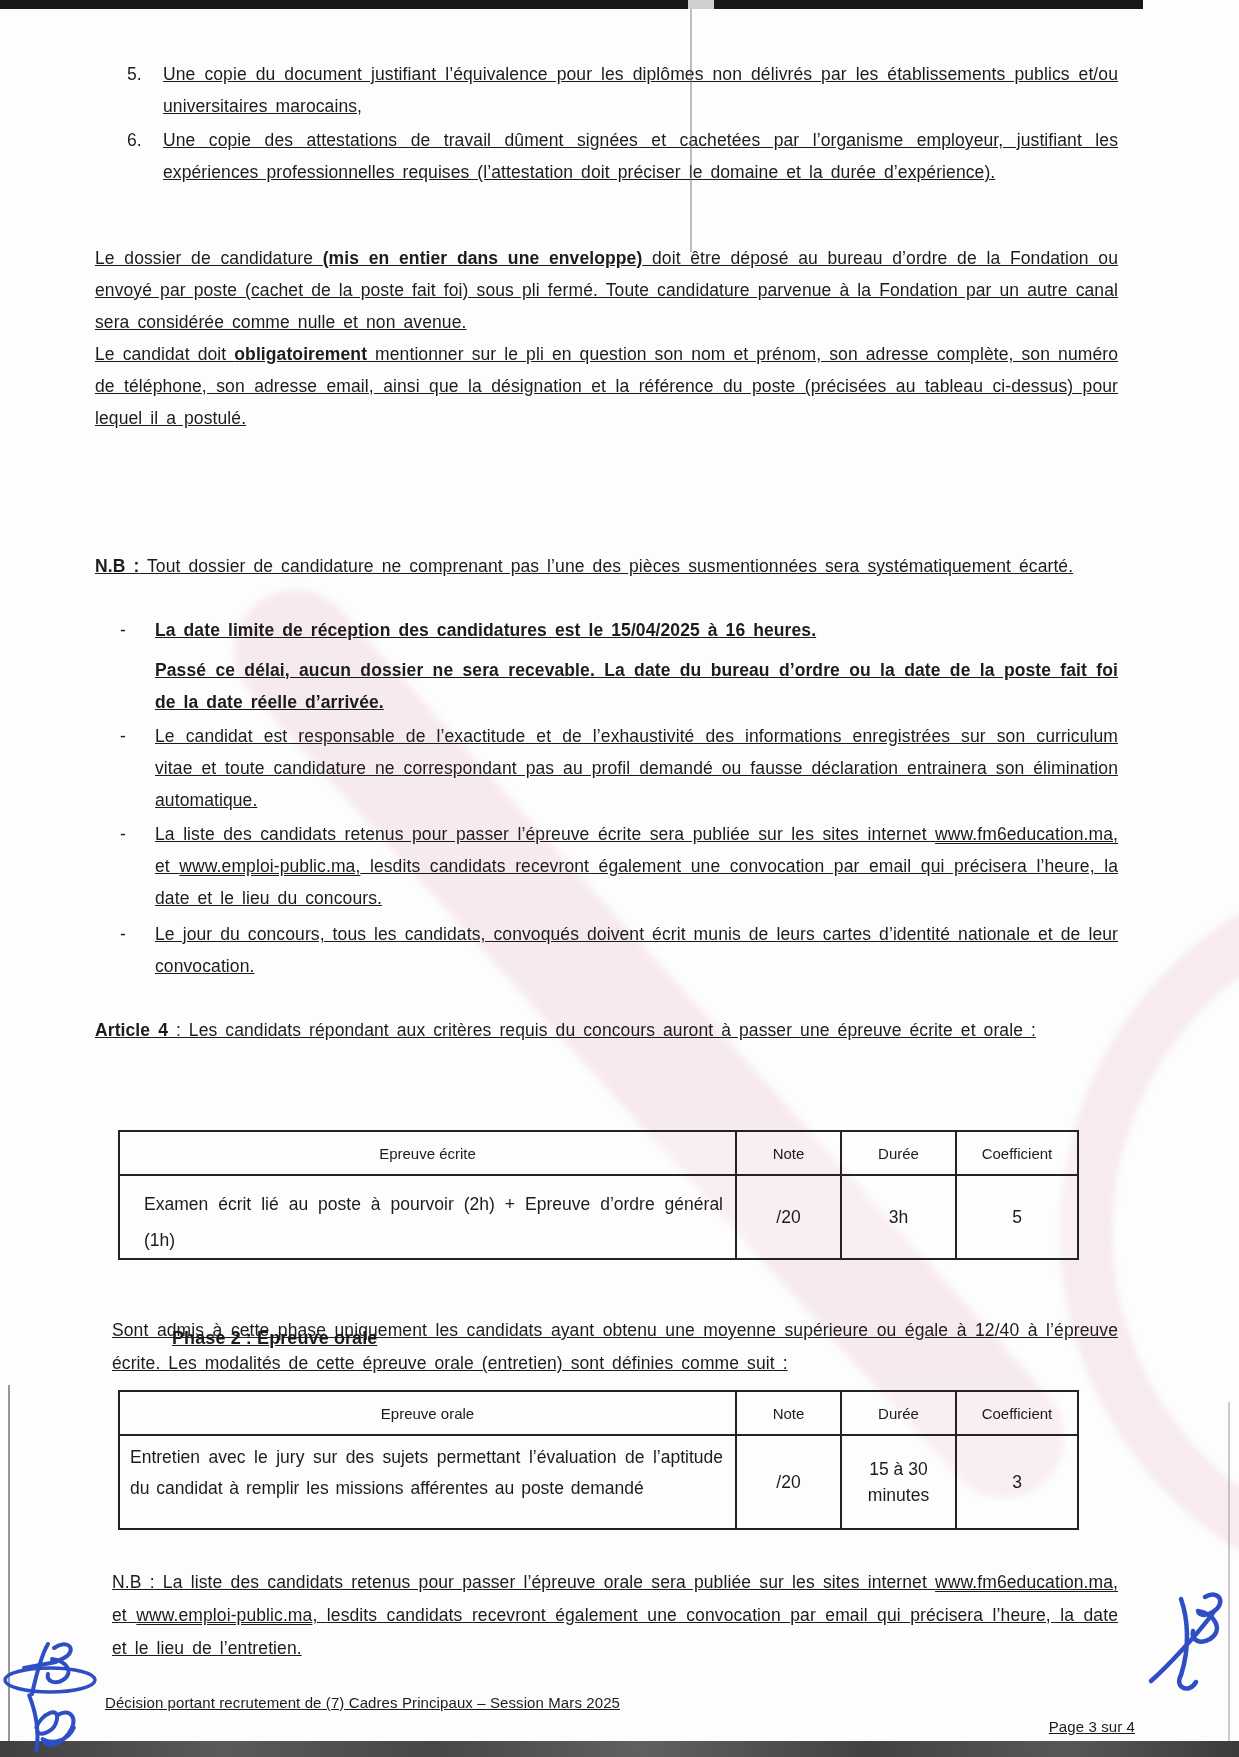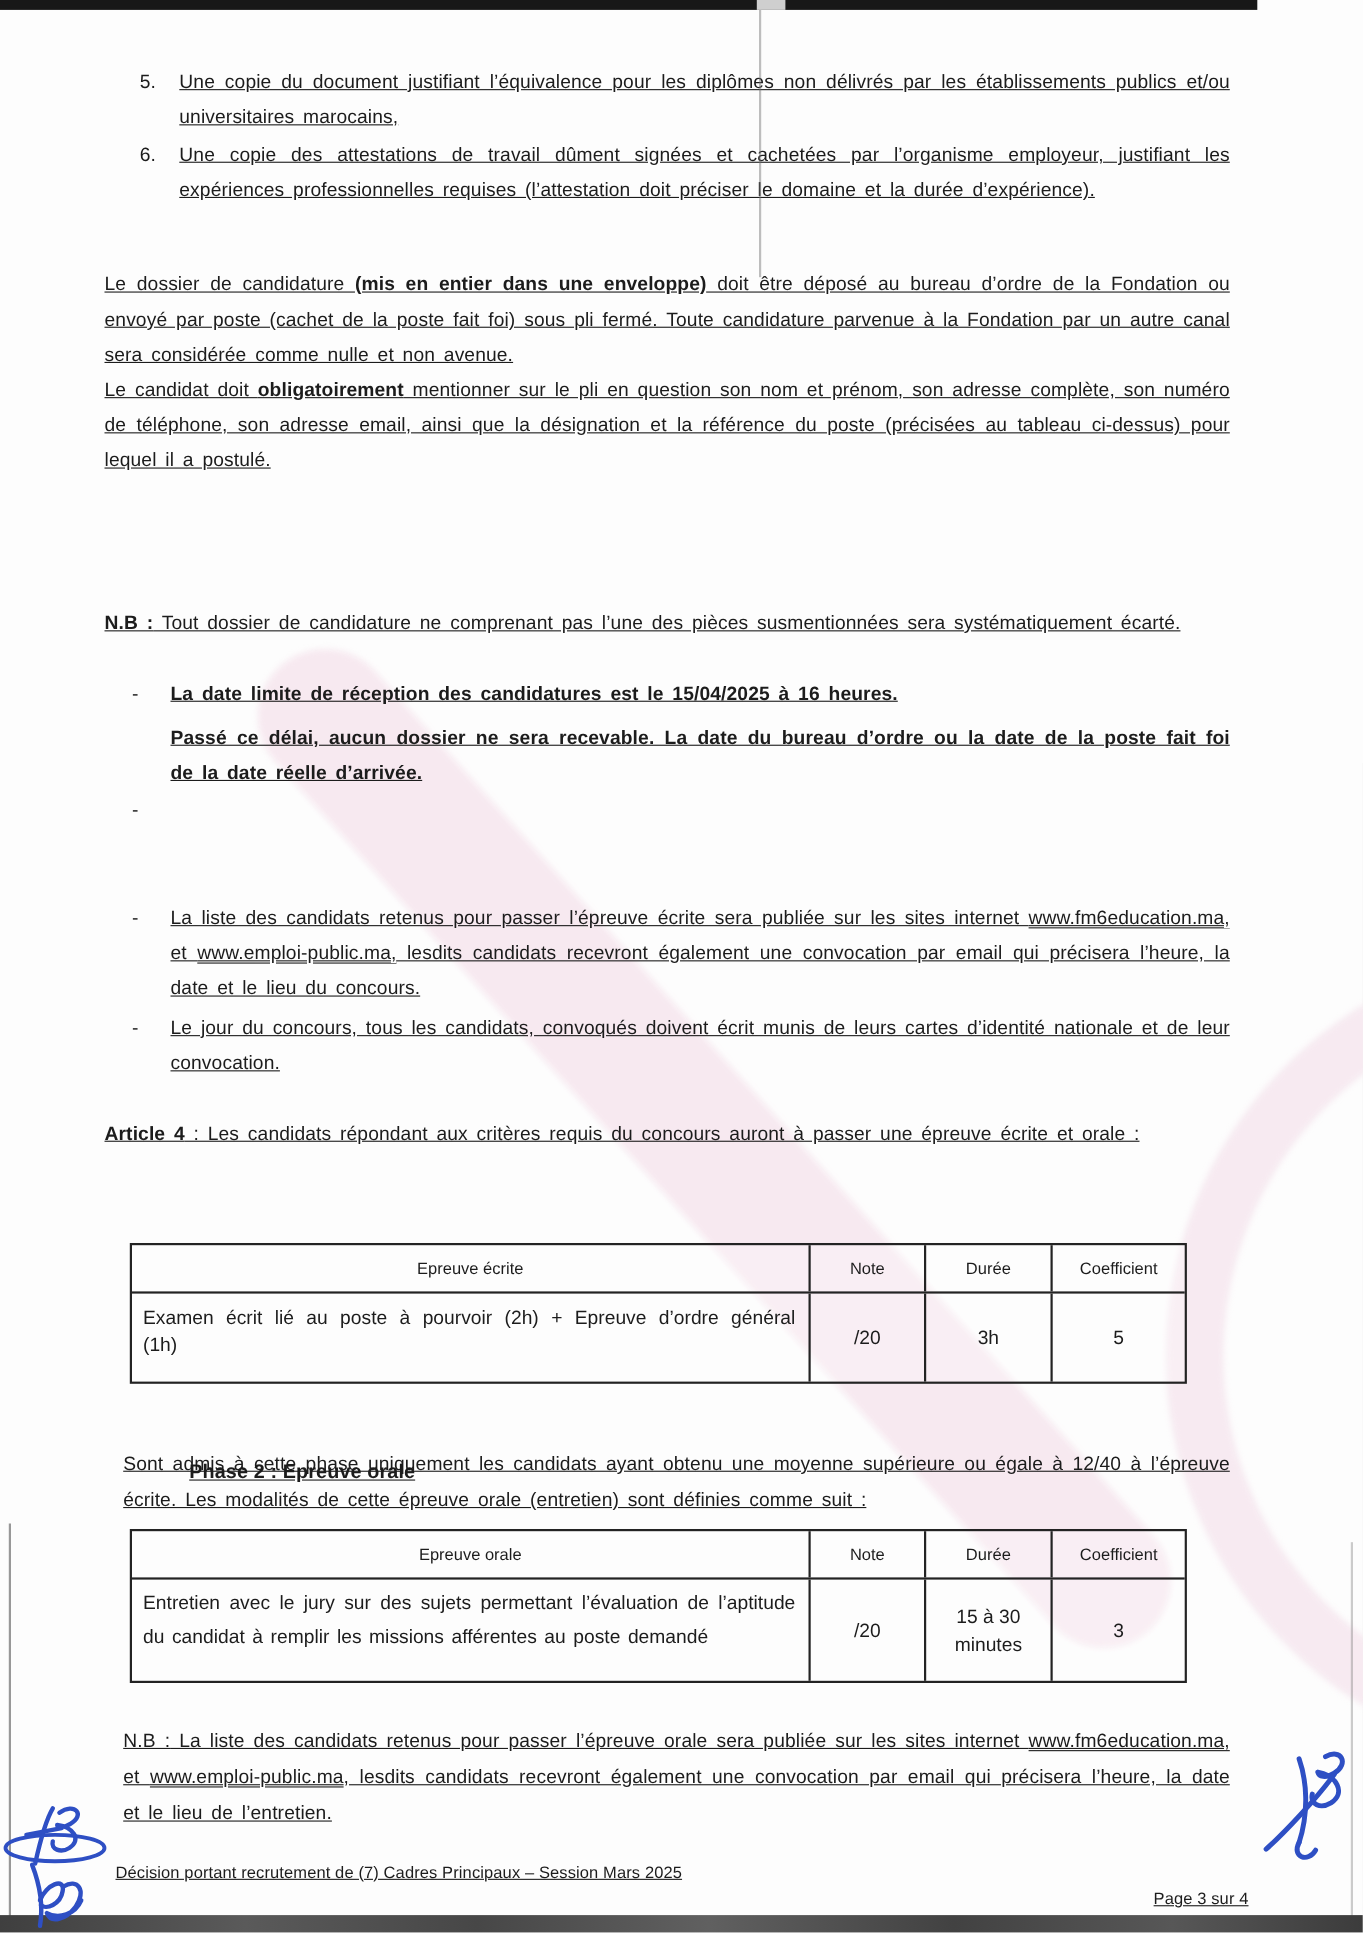--- a/index.html
+++ b/index.html
@@ -40,21 +40,21 @@
   .url{text-decoration:underline;text-underline-offset:3px;}
   .heading{font-size:18px;font-weight:bold;letter-spacing:0.1px;}
   
   .doc-table{position:absolute;left:118px;width:957px;border:2px solid #232323;background:rgba(255,255,255,0.25);z-index:2;}
   .t-head,.t-body{display:grid;grid-template-columns:615px 105px 115px 1fr;}
   .t-head{border-bottom:2px solid #232323;height:42px;}
   .t-head > div{display:flex;align-items:center;justify-content:center;font-size:15px;}
   .t-body > div{font-size:17.5px;}
   .cell-sep{border-left:2px solid #232323;}
   .cell-center{display:flex;align-items:center;justify-content:center;text-align:center;}
-  .t1-label{padding:10px 12px 0 10px;line-height:24px;text-align:justify;word-spacing:3px;}
+  .t1-label{padding:10px 12px 0 24px;line-height:36px;text-align:justify;word-spacing:3px;}
   .t2-label{padding:6px 12px 6px 10px;line-height:31px;text-align:justify;word-spacing:2px;}
   .duree-wrap{width:84px;line-height:26px;}
   
   .footer-txt{font-size:15px;letter-spacing:0.1px;}
   
   .sig{position:absolute;z-index:4;}
   .sig path,.sig ellipse{fill:none;stroke:#2e4fc4;stroke-linecap:round;stroke-linejoin:round;}
 </style>
 </head>
 <body>
@@ -82,20 +82,21 @@
   <div class="abs body-txt just" style="left:95px;top:338px;width:1023px;"><span>Le candidat doit </span><span class="b">obligatoirement</span><span> mentionner sur le pli en question son nom et prénom, son adresse complète, son numéro de téléphone, son adresse email, ainsi que la désignation et la référence du poste (précisées au tableau ci-dessus) pour lequel il a postulé.</span></div>
 
   <div class="abs body-txt just" style="left:95px;top:550px;width:1023px;"><span class="b">N.B :</span><span> Tout dossier de candidature ne comprenant pas l’une des pièces susmentionnées sera systématiquement écarté.</span></div>
 
   <div class="dash" style="left:120px;top:614px;">-</div>
   <div class="abs body-txt b" style="left:155px;top:614px;width:963px;">La date limite de réception des candidatures est le 15/04/2025 à 16 heures.</div>
 
   <div class="abs body-txt b just" style="left:155px;top:654px;width:963px;">Passé ce délai, aucun dossier ne sera recevable. La date du bureau d’ordre ou la date de la poste fait foi de la date réelle d’arrivée.</div>
 
   <div class="dash" style="left:120px;top:720px;">-</div>
+  <div class="abs body-txt just" style="left:155px;top:720px;width:963px;">Le candidat est responsable de l’exactitude et de l’exhaustivité des informations enregistrées sur son curriculum vitae et toute candidature ne correspondant pas au profil demandé ou fausse déclaration entrainera son élimination automatique.</div>
 
   <div class="dash" style="left:120px;top:818px;">-</div>
   <div class="abs body-txt just" style="left:155px;top:818px;width:963px;"><span>La liste des candidats retenus pour passer l’épreuve écrite sera publiée sur les sites internet </span><span class="url">www.fm6education.ma,</span><span> et </span><span class="url">www.emploi-public.ma,</span><span> lesdits candidats recevront également une convocation par email qui précisera l’heure, la date et le lieu du concours.</span></div>
 
   <div class="dash" style="left:120px;top:918px;">-</div>
   <div class="abs body-txt just" style="left:155px;top:918px;width:963px;">Le jour du concours, tous les candidats, convoqués doivent écrit munis de leurs cartes d’identité nationale et de leur convocation.</div>
 
   <div class="abs body-txt just" style="left:95px;top:1014px;width:1023px;"><span class="b">Article 4</span><span> : Les candidats répondant aux critères requis du concours auront à passer une épreuve écrite et orale :</span></div>
 
 

